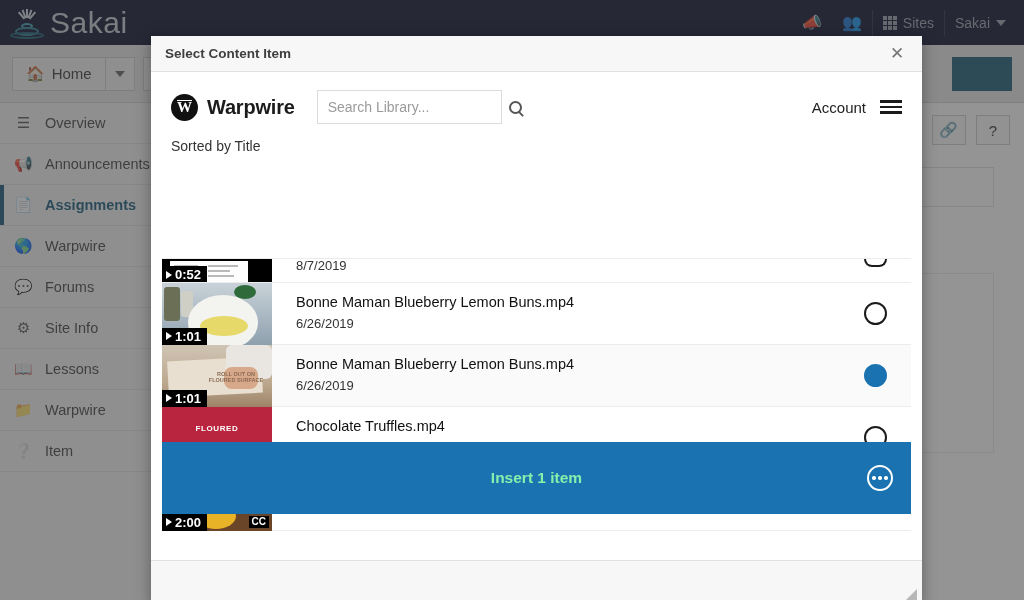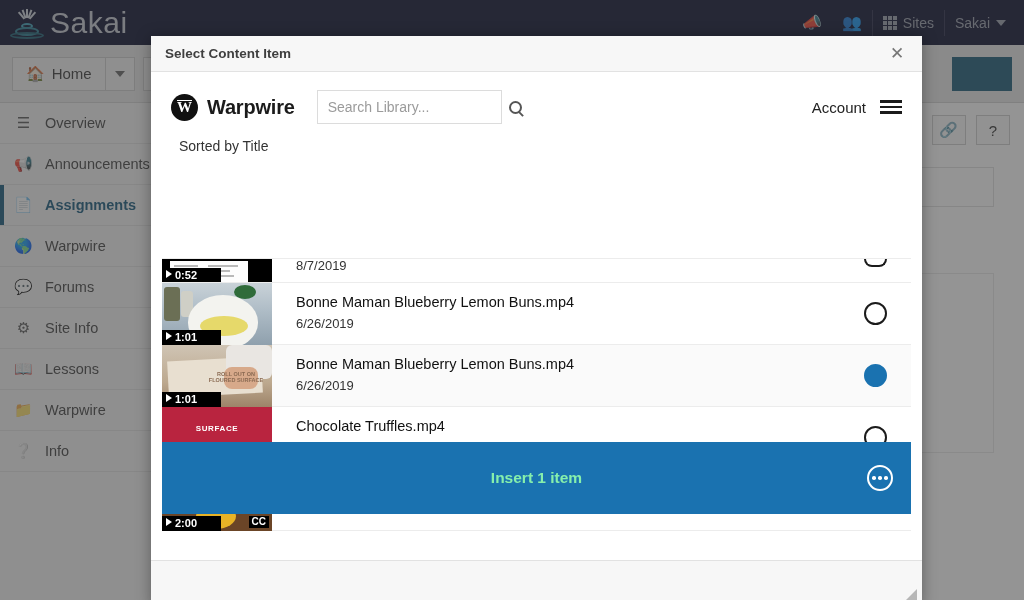--- a/index.html
+++ b/index.html
@@ -148,41 +148,41 @@
   .sq-btn {
     width: 41px; height: 33px; background: #f0f0f0; border: 1px solid #e0e0e0;
     display: flex; align-items: center; justify-content: center;
     font-size: 19px; color: #111; font-weight: bold;
   }
   .az { display:flex; align-items:center; gap:1px; font-size: 15px; }
   .az-arrows { display:flex; flex-direction:column; align-items:center; gap:1px; margin-left:-14px; }
   .ar-up { width:0;height:0;border-left:4px solid transparent;border-right:4px solid transparent;border-bottom:5px solid #111; }
   .ar-dn { width:0;height:0;border-left:4px solid transparent;border-right:4px solid transparent;border-top:5px solid #111; }
 
-  #ww-sortnote { padding: 14px 20px 8px 28px; font-size: 14px; color: #333; }
+  #ww-sortnote { padding: 14px 20px 8px 20px; font-size: 14px; color: #333; }
 
   #ww-list {
     position: absolute; left: 11px; right: 11px; top: 186px; bottom: 0;
     overflow: hidden; border-top: 1px solid #ececec;
   }
   .row {
     display: flex; align-items: center; height: 62px;
     border-bottom: 1px solid #ececec; background: #fff; position: relative;
   }
   .row.selected { background: #fafafa; }
   .row.partial { height: 24px; align-items: flex-start; overflow: hidden; border-bottom: 1px solid #ececec; }
 
   .thumb {
     width: 110px; height: 62px; flex: none; position: relative; overflow: hidden;
     background: #222;
   }
   .dur {
     position: absolute; left: 0; bottom: 0; background: #000; color: #fff;
-    font-size: 11px; font-weight: bold; padding: 2px 24px 2px 4px;
-    display: flex; gap: 3px; line-height: 1;
+    font-size: 13px; font-weight: bold; padding: 2px 6px 2px 4px;
+    display: flex; align-items: center; gap: 3px; line-height: 1;
   }
   .dur .tri { width:0;height:0;border-left:6px solid #fff;border-top:4px solid transparent;border-bottom:4px solid transparent; }
   .cc-badge {
     position:absolute; right:3px; bottom:3px; background:#000; color:#fff;
     font-size:10px; font-weight:bold; padding:1px 3px; line-height:1;
   }
 
   .meta { flex: 1; padding-left: 24px; }
   .meta .name { font-size: 14.5px; color: #111; line-height: 1.5; }
   .meta .date { font-size: 13px; color: #333; line-height: 1.6; }
@@ -335,21 +335,21 @@
     <div class="nav-item">
       <span class="nav-ico">📖</span>
       <span>Lessons</span>
     </div>
     <div class="nav-item">
       <span class="nav-ico">📁</span>
       <span>Warpwire</span>
     </div>
     <div class="nav-item">
       <span class="nav-ico">❔</span>
-      <span>Info</span>
+      <span>Item</span>
     </div>
   </div>
 
   <div id="sakai-main">
     <div class="tool-btn-row">
       <div class="tool-btn">
         <span>🔗</span>
       </div>
       <div class="tool-btn">
         <span>?</span>
@@ -457,21 +457,21 @@
         <div class="meta">
           <div class="name">Bonne Maman Blueberry Lemon Buns.mp4</div>
           <div class="date">6/26/2019</div>
         </div>
         <div class="radio on"></div>
       </div>
 
       <div class="row">
         <div class="thumb">
           <div class="sc t-red">
-            <div class="l1">SURFACE</div>
+            <div class="l1">FLOURED</div>
             <div class="l2">IN FREEZER</div>
             <div class="l3">per 2 ore</div>
           </div>
           <span class="dur">
             <span class="tri"></span>
             <span>1:00</span>
           </span>
         </div>
         <div class="meta">
           <div class="name">Chocolate Truffles.mp4</div>

